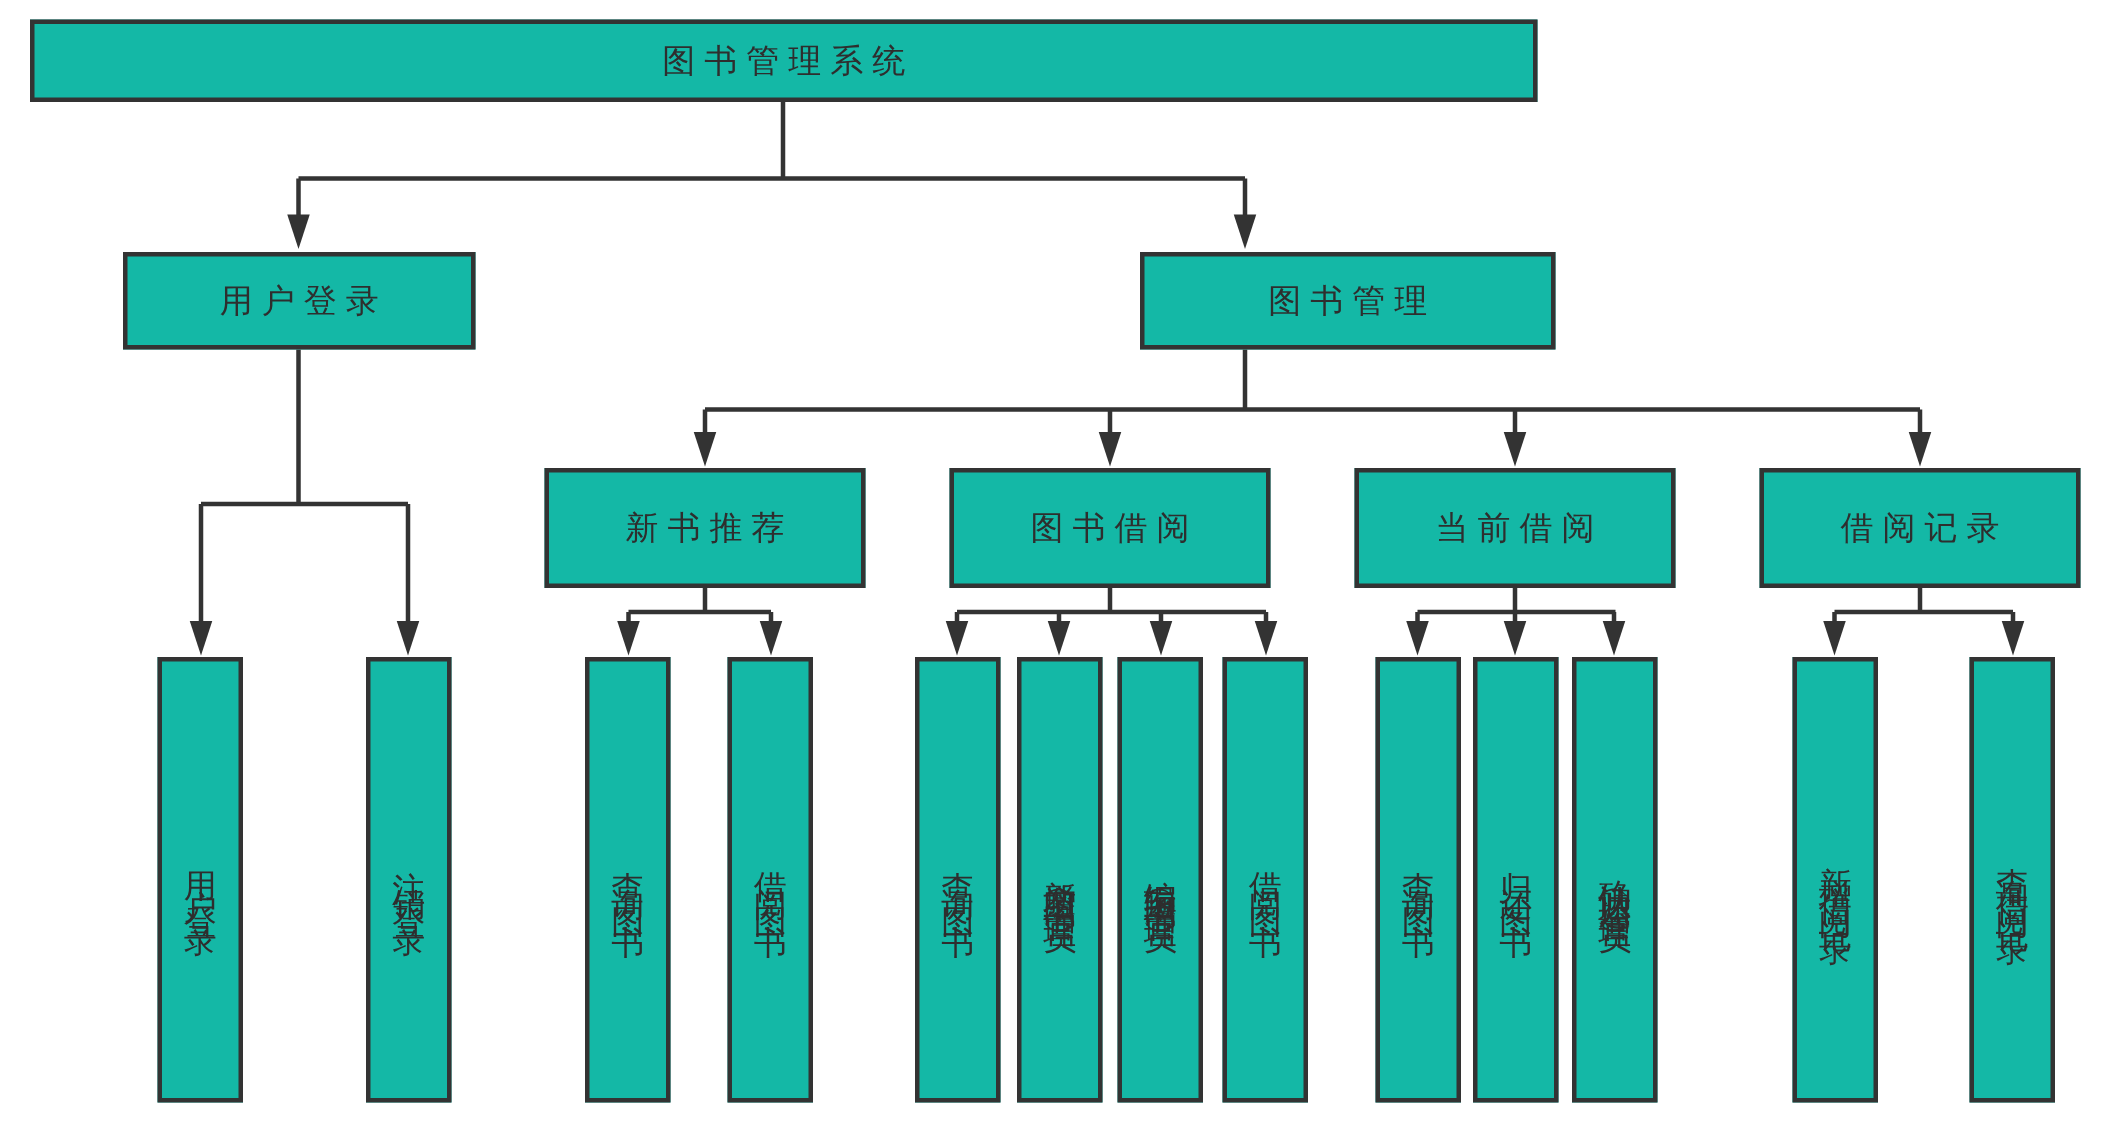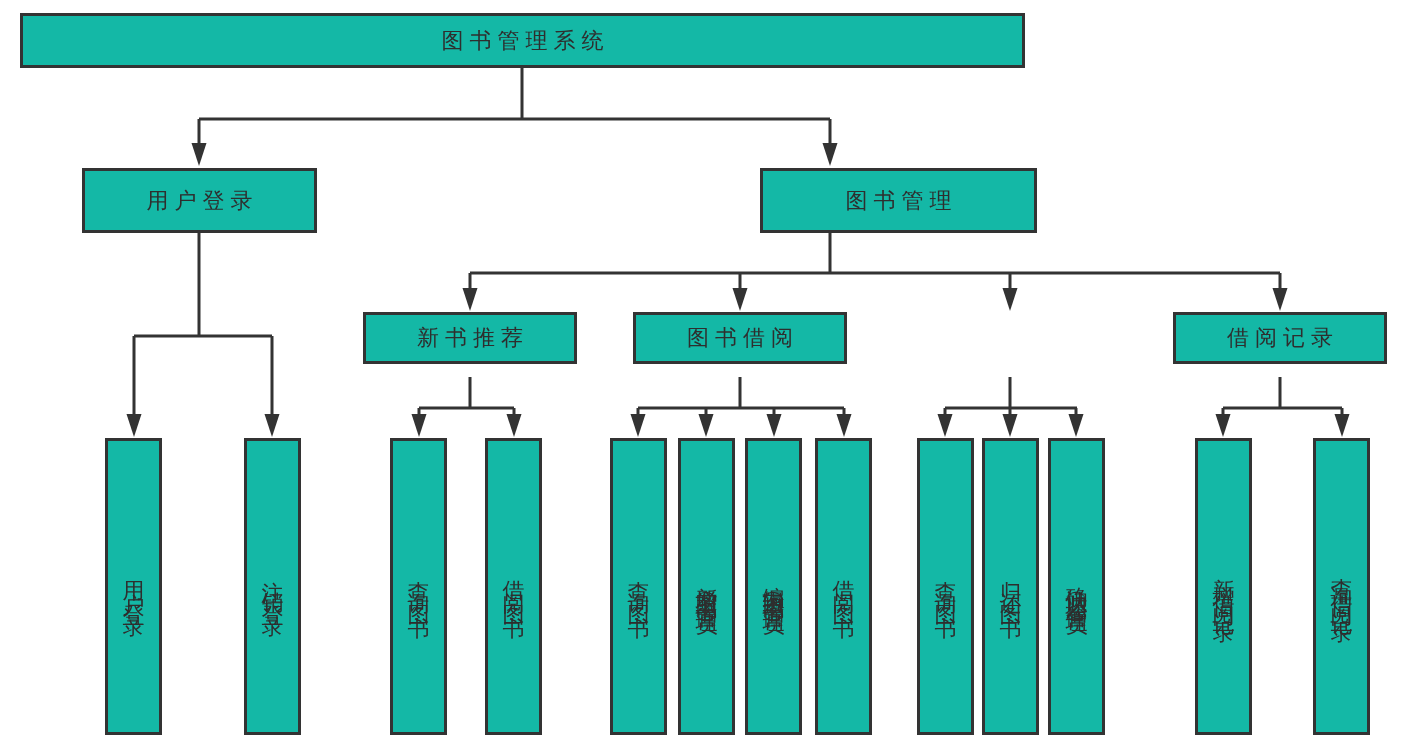--- a/index.html
+++ b/index.html
@@ -28,21 +28,21 @@
   }
   .h-label {
     font-size: 22px;
     letter-spacing: 6px;
     text-indent: 6px;
     white-space: nowrap;
   }
   .root-box   { left: 20px;  top: 13px;  width: 1005px; height: 55px; }
   .l2-login   { left: 82px;  top: 168px; width: 235px;  height: 65px; }
   .l2-manage  { left: 712px; top: 168px; width: 277px;  height: 65px; margin-left: 48px; }
-  .l3 { top: 312px; width: 214px; height: 52px; }
+  .l3 { top: 312px; width: 214px; height: 80px; }
   .l3-recommend { left: 363px; }
   .l3-borrow    { left: 633px; justify-content: center; }
   .l3-current   { left: 903px; }
   .l3-records   { left: 1173px; }
   .leaf { top: 438px; width: 57px; height: 297px; }
   .leaf .v-label {
     writing-mode: vertical-rl;
     font-size: 22px;
     letter-spacing: 12px;
     line-height: 1;
@@ -124,20 +124,23 @@
   <div class="node l2-manage">
     <span class="h-label">图书管理</span>
   </div>
 
   <div class="node l3 l3-recommend">
     <span class="h-label">新书推荐</span>
   </div>
   <div class="node l3 l3-borrow">
     <span class="h-label">图书借阅</span>
   </div>
+  <div class="node l3 l3-current">
+    <span class="h-label">当前借阅</span>
+  </div>
   <div class="node l3 l3-records">
     <span class="h-label">借阅记录</span>
   </div>
 
   <div class="node leaf lf-1">
     <span class="v-label">用户登录</span>
   </div>
   <div class="node leaf lf-2">
     <span class="v-label">注销登录</span>
   </div>

